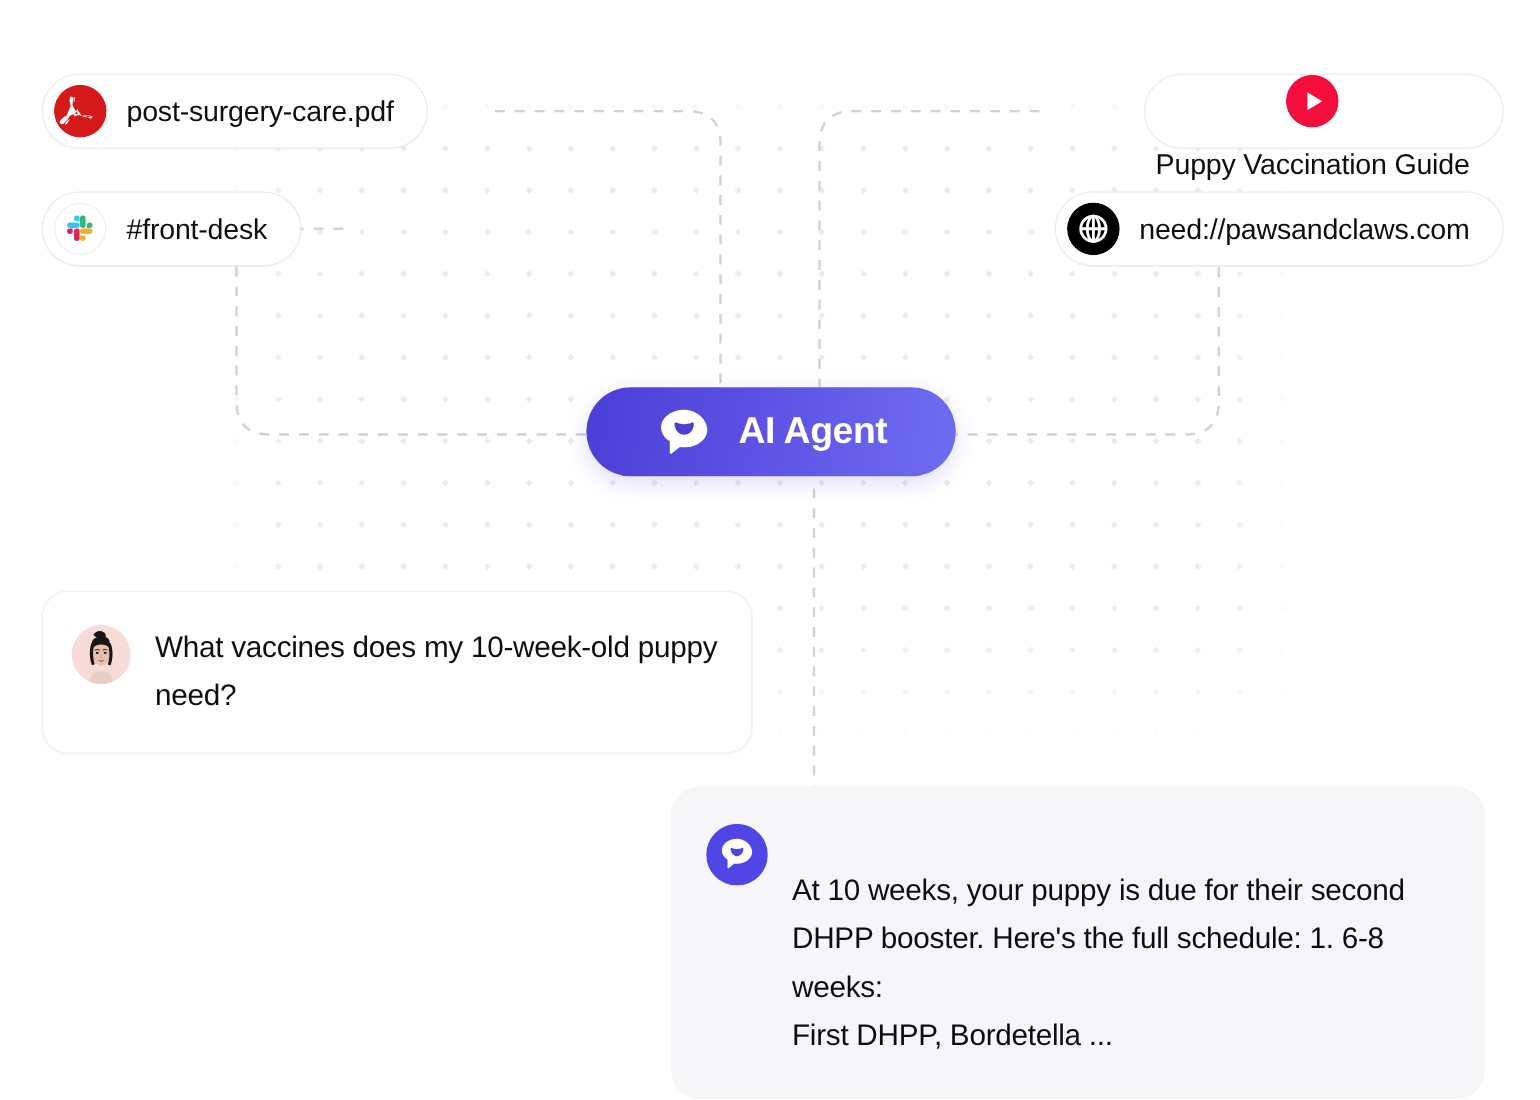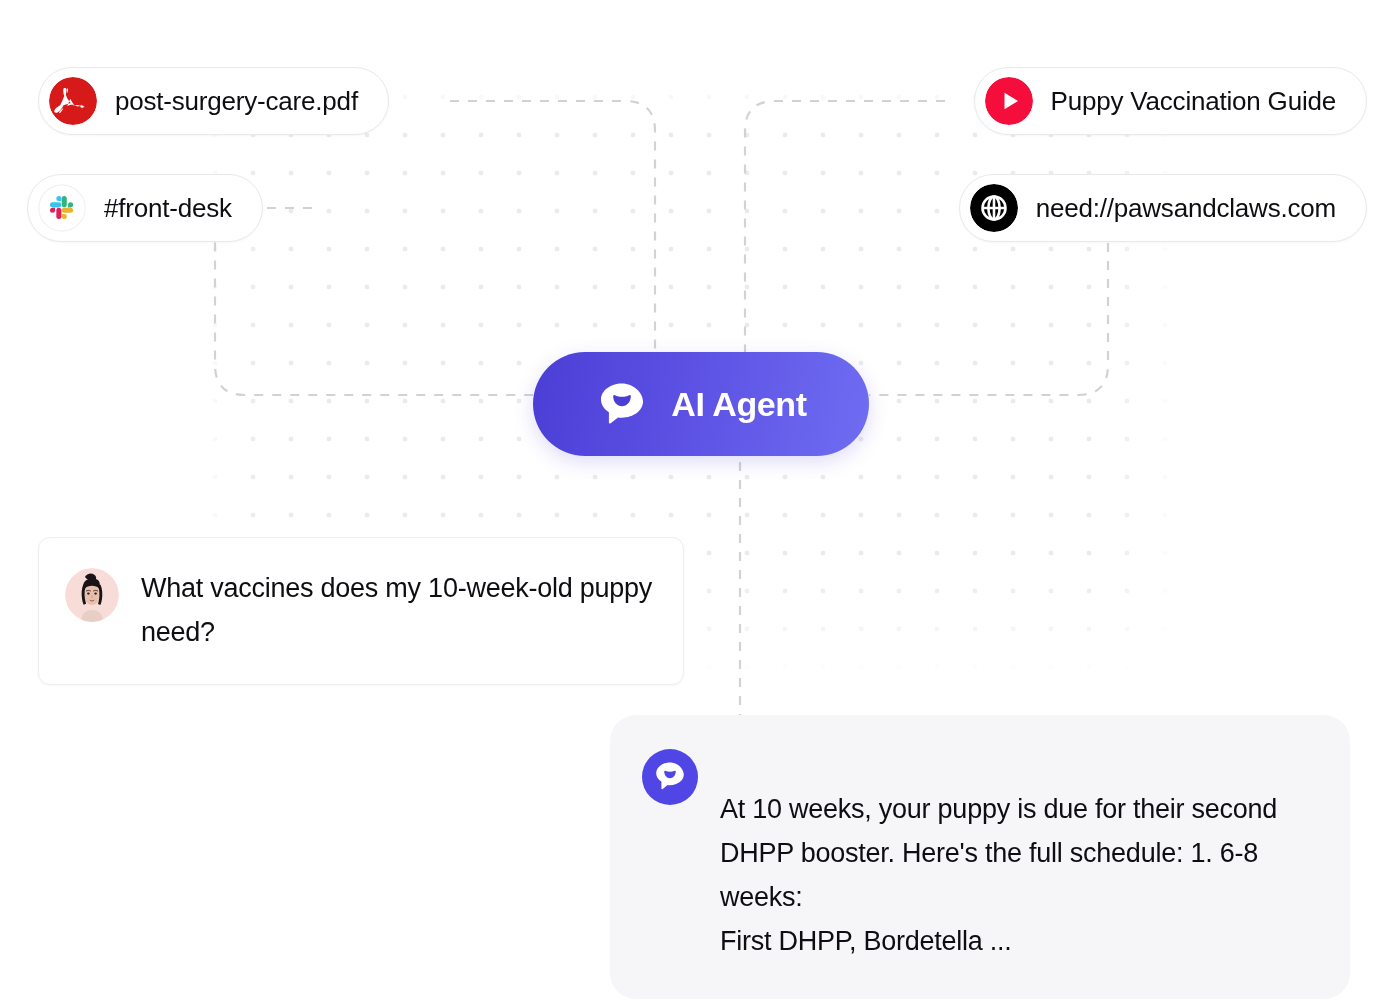--- a/index.html
+++ b/index.html
@@ -86,31 +86,31 @@
   }
   .chip-icon {
     width: 48px;
     height: 48px;
     flex: 0 0 48px;
     border-radius: 50%;
     display: block;
   }
 
   #chip-pdf      { left: 38px;  top: 67px;  }
-  #chip-slack    { left: 27px;  top: 174px; }
-  #chip-youtube  { right: 33px; top: 67px;  }
+  #chip-slack    { left: 38px;  top: 174px; }
+  #chip-youtube  { right: 33px; top: 67px; flex-direction: column;  }
   #chip-web      { right: 33px; top: 174px; }
 
   
   #ai-agent-pill {
     position: absolute;
     left: 533px;
     top: 352px;
     width: 336px;
-    height: 104px;
+    height: 81px;
     border-radius: 999px;
     background: linear-gradient(100deg, #4b3ed6 0%, #5d52e4 48%, #6f6df2 100%);
     display: flex;
     align-items: center;
     justify-content: center;
     gap: 22px;
     box-shadow: 0 6px 20px rgba(77,63,214,0.18);
     z-index: 4;
   }
   #ai-agent-pill .pill-logo { width: 54px; height: 54px; display: block; }
@@ -123,21 +123,21 @@
 
   
   #user-message {
     position: absolute;
     left: 38px;
     top: 537px;
     width: 646px;
     box-sizing: border-box;
     background: #ffffff;
     border: 1.6px solid #eeeef1;
-    border-radius: 12px;
+    border-radius: 24px;
     box-shadow: 0 1px 3px rgba(16,16,40,0.04);
     padding: 28px 30px 30px 26px;
     display: flex;
     gap: 22px;
     align-items: flex-start;
     z-index: 3;
   }
   #user-avatar {
     width: 54px;
     height: 54px;

